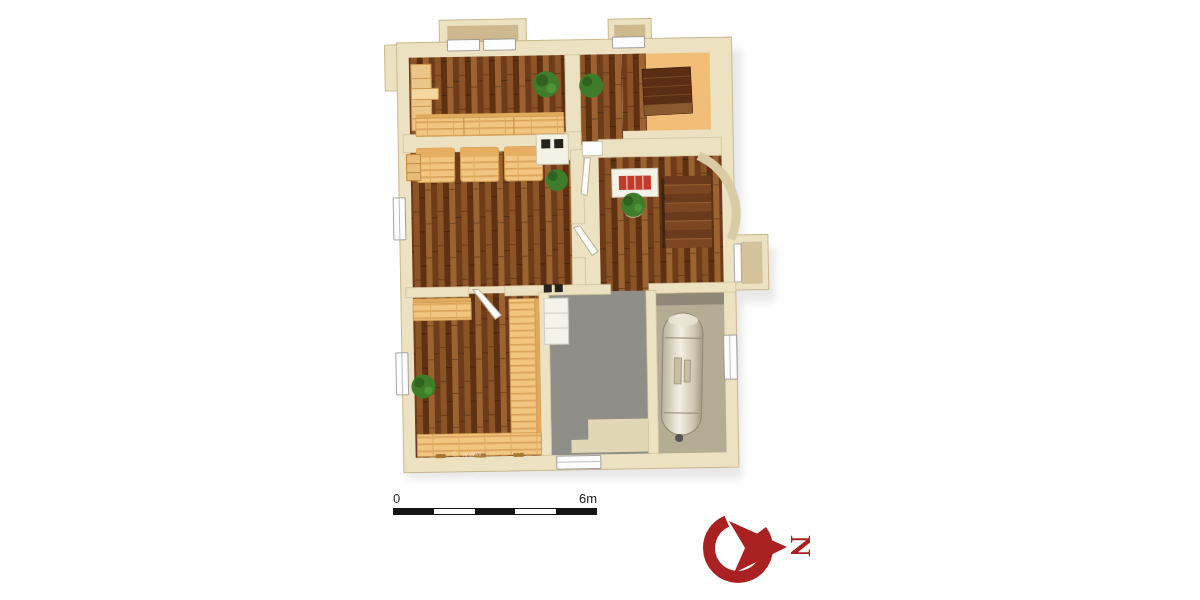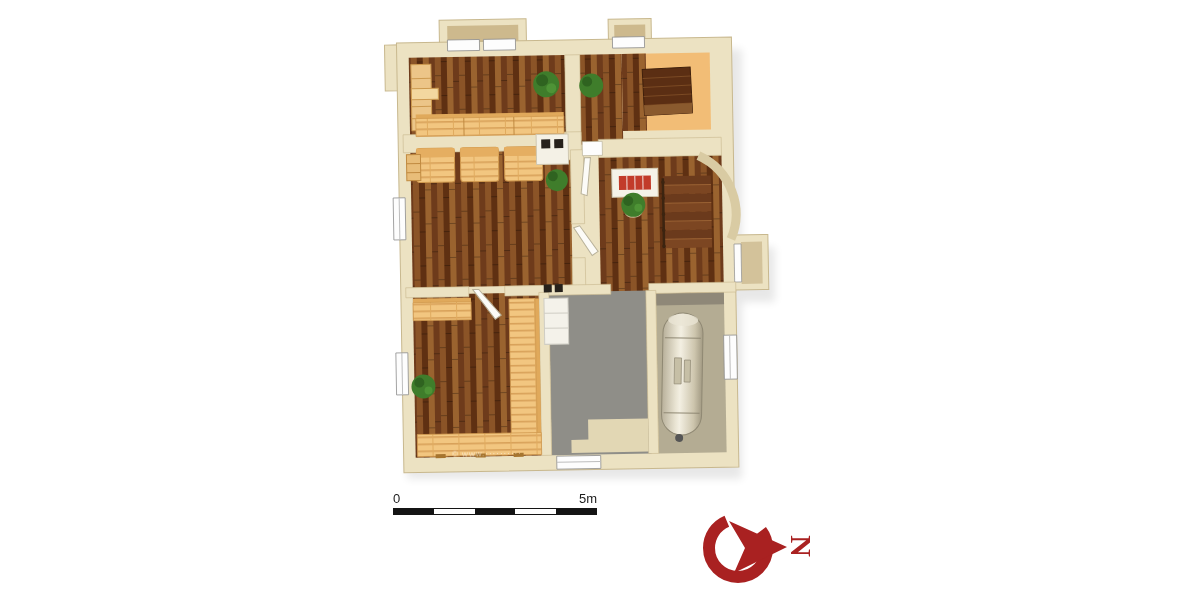--- a/index.html
+++ b/index.html
@@ -253,21 +253,21 @@
     </g>
     <rect x="584" y="142" width="20" height="14" fill="#fdfdfd" stroke="#b9b29a" stroke-width=".7"></rect>
   </g>
 </svg>
 
 <div class="watermark">© www.··········</div>
 
 <div class="scale-wrap">
   <div class="scale-labels">
     <span>0</span>
-    <span>5m</span>
+    <span>6m</span>
   </div>
   <div class="scale-bar">
         <div class="seg" style="background: rgb(20, 20, 20);"></div>
         <div class="seg" style="background: rgb(255, 255, 255);"></div>
         <div class="seg" style="background: rgb(20, 20, 20);"></div>
         <div class="seg" style="background: rgb(255, 255, 255);"></div>
         <div class="seg" style="background: rgb(20, 20, 20);"></div>
       </div>
 </div>
 

